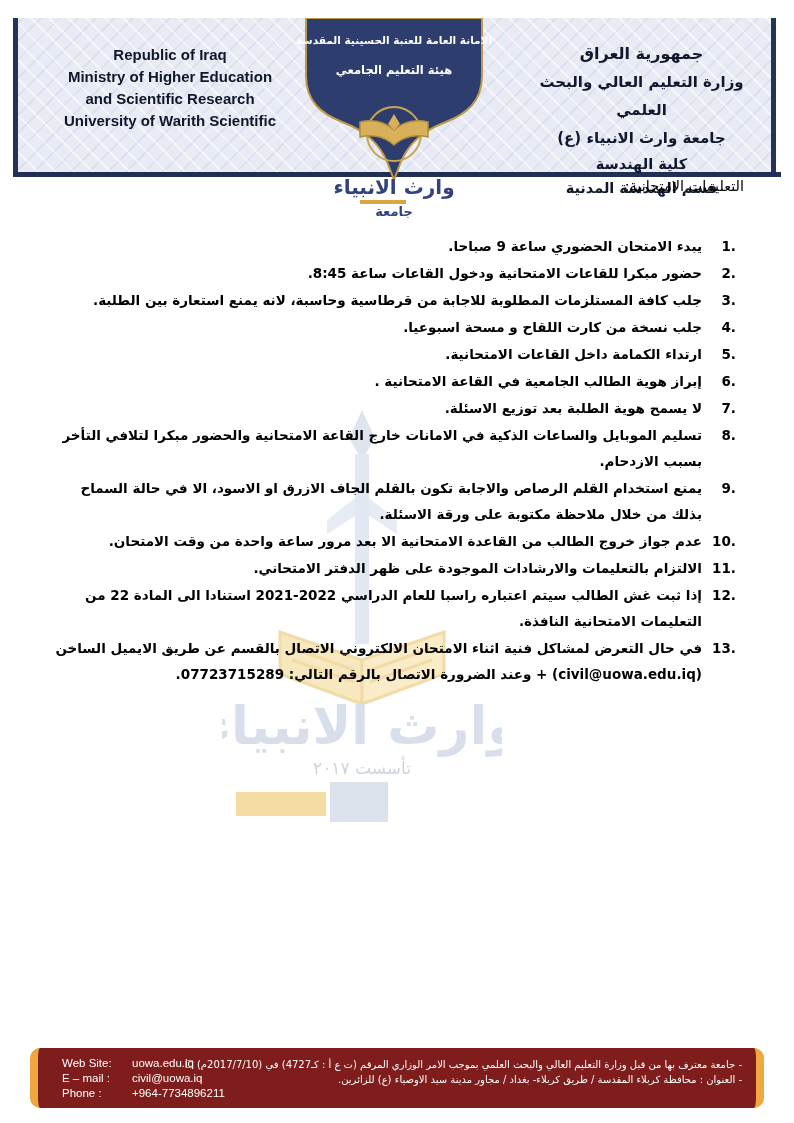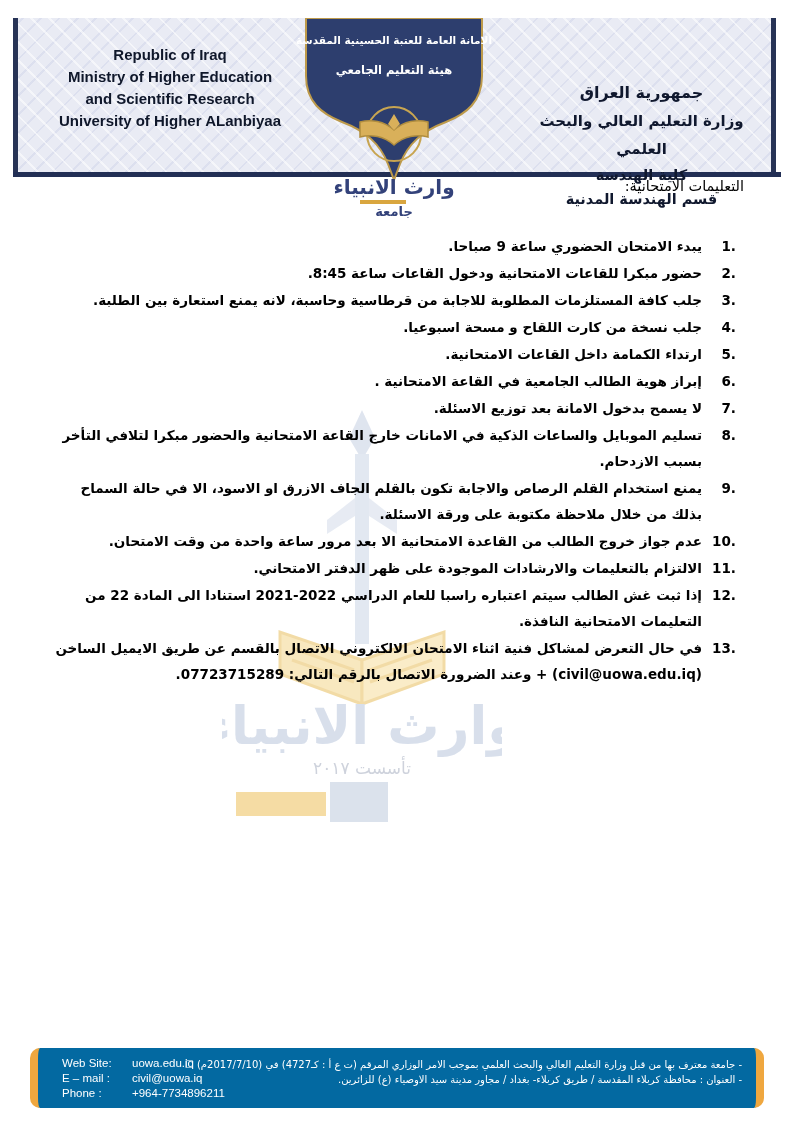--- a/index.html
+++ b/index.html
@@ -27,21 +27,21 @@
     color:#0f172a;font-weight:600;font-size:15px;line-height:22px;z-index:3;
     font-family:"Liberation Sans","DejaVu Sans",sans-serif;
   }
   .num-date{
     position:absolute;left:168px;top:136px;width:120px;z-index:3;
     direction:rtl;text-align:center;color:#1c2542;font-weight:bold;
     font-size:15px;line-height:27px;
   }
   .header-right{
     position:absolute;right:30px;top:40px;width:245px;text-align:center;z-index:3;
-    direction:rtl;color:#10182e;font-weight:bold;font-size:15px;line-height:28px;margin-top:39px;
+    direction:rtl;color:#10182e;font-weight:bold;font-size:15px;line-height:28px;
   }
   .header-right .line-0{font-size:16px;}
   .header-right .line-3,.header-right .line-4{line-height:24px;font-size:14.5px;}
   .emblem{position:absolute;left:288px;top:18px;width:196px;height:202px;z-index:4;margin-left:8px;}
   
   .doc-title{
     position:absolute;right:50px;top:178px;direction:rtl;
     font-weight:normal;font-size:14.5px;color:#000;z-index:5;
   }
   .instructions-list{
@@ -52,21 +52,21 @@
     position:relative;padding-right:46px;text-align:right;
     font-weight:bold;font-size:13.5px;line-height:26px;color:#000;
     margin-bottom:1px;
   }
   .item .num{position:absolute;right:12px;top:0;direction:ltr;unicode-bidi:embed;}
   
   .watermark{position:absolute;left:222px;top:408px;width:280px;height:430px;z-index:1;opacity:0.55;}
   
   .footer-bar{
     position:absolute;left:30px;right:30px;top:1048px;height:60px;
-    background:#0369a1;border-radius:10px;
+    background:#7f1d1d;border-radius:10px;
     border-left:8px solid #efa73f;border-right:8px solid #efa73f;
     z-index:6;
   }
   .footer-left{
     position:absolute;left:24px;top:8px;color:#ffffff;
     font-size:11.5px;line-height:15px;
     font-family:"Liberation Sans","DejaVu Sans",sans-serif;
   }
   .footer-left .row{display:flex;}
   .footer-left .lab{width:70px;}
@@ -101,27 +101,28 @@
     </svg>
   </div>
 
   <div class="header-band"></div>
   <div class="separator-line"></div>
 
   <div class="header-left">
     <div>Republic of Iraq</div>
     <div>Ministry of Higher Education</div>
     <div>and Scientific Research</div>
-    <div>University of Higher ALanbiyaa</div>
+    <div>University of Warith Scientific</div>
   </div>
 
 
   <div class="header-right">
     <div class="line-0">جمهورية العراق</div>
     <div class="line-1">وزارة التعليم العالي والبحث العلمي</div>
+    <div class="line-2">جامعة وارث الانبياء (ع)</div>
     <div class="line-3">كلية الهندسة</div>
     <div class="line-4">قسم الهندسة المدنية</div>
   </div>
 
   <div class="emblem">
     <svg width="196" height="202" viewBox="0 0 196 202" xmlns="http://www.w3.org/2000/svg">
       <path d="M10,0 H186 V58 C186,84 170,96 150,104 C126,113 112,126 104,146 L98,162 L92,146 C84,126 70,113 46,104 C26,96 10,84 10,58 Z" fill="#2d3e6e" stroke="#bd9a4b" stroke-width="2"></path>
       <text x="98" y="26" text-anchor="middle" font-size="10.5" font-weight="bold" fill="#ffffff" font-family="DejaVu Sans, sans-serif">الامانة العامة للعتبة الحسينية المقدسة</text>
       <text x="98" y="56" text-anchor="middle" font-size="11.5" font-weight="bold" fill="#ffffff" font-family="DejaVu Sans, sans-serif">هيئة التعليم الجامعي</text>
 
@@ -164,21 +165,21 @@
         <span class="txt">ارتداء الكمامة داخل القاعات الامتحانية.</span>
       </div>
 
       <div class="item">
         <span class="num">6.</span>
         <span class="txt">إبراز هوية الطالب الجامعية في القاعة الامتحانية .</span>
       </div>
 
       <div class="item">
         <span class="num">7.</span>
-        <span class="txt">لا يسمح بدخول الامانة بعد توزيع الاسئلة.</span>
+        <span class="txt">لا يسمح هوية الطلبة بعد توزيع الاسئلة.</span>
       </div>
 
       <div class="item">
         <span class="num">8.</span>
         <span class="txt">تسليم الموبايل والساعات الذكية في الامانات خارج القاعة الامتحانية والحضور مبكرا لتلافي التأخر بسبب الازدحام.</span>
       </div>
 
       <div class="item">
         <span class="num">9.</span>
         <span class="txt">يمنع استخدام القلم الرصاص والاجابة تكون بالقلم الجاف الازرق او الاسود، الا في حالة السماح بذلك من خلال ملاحظة مكتوبة على ورقة الاسئلة.</span>

